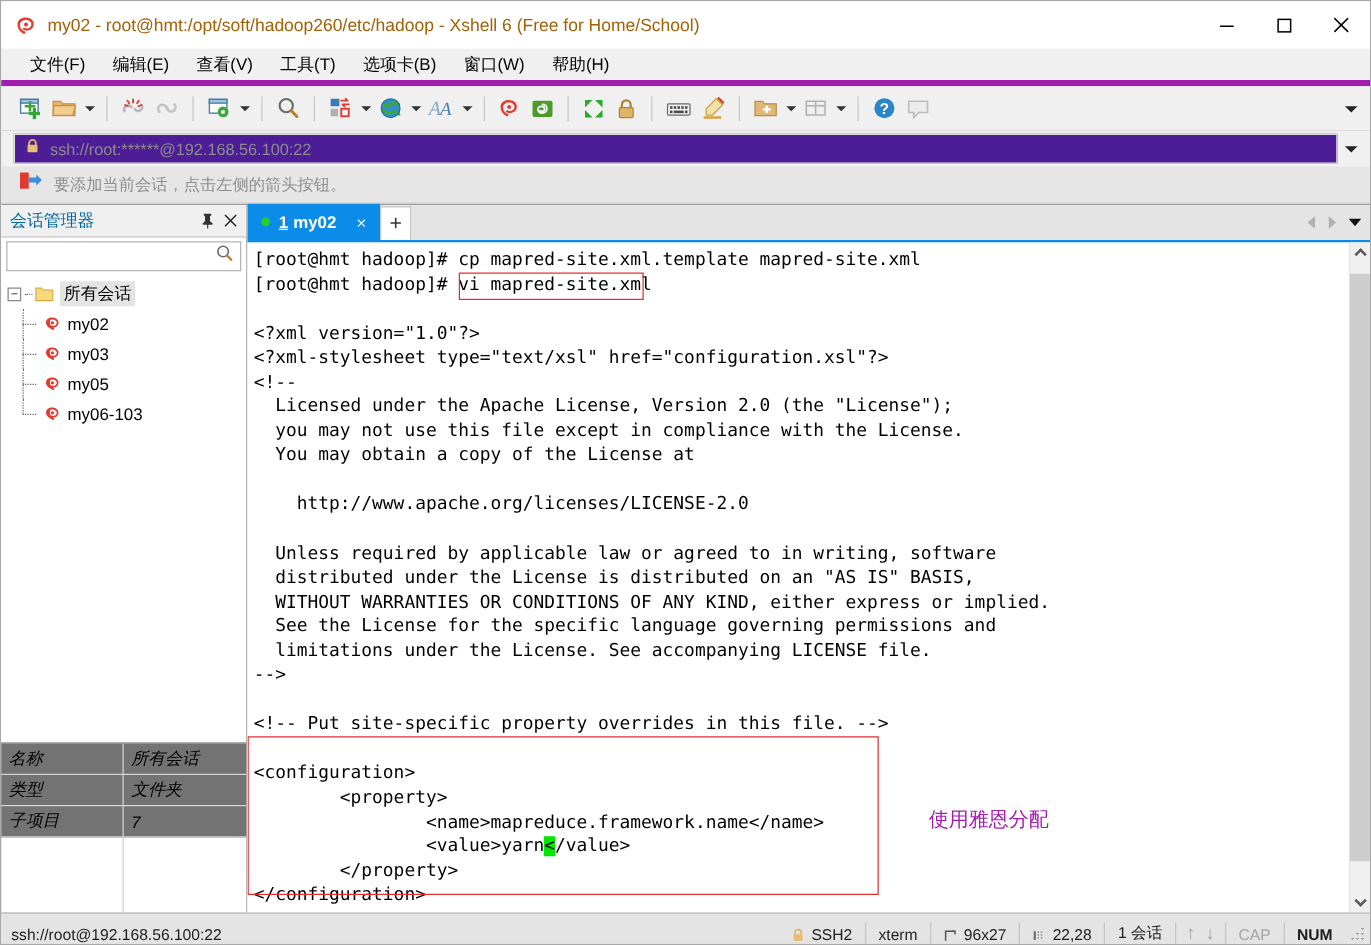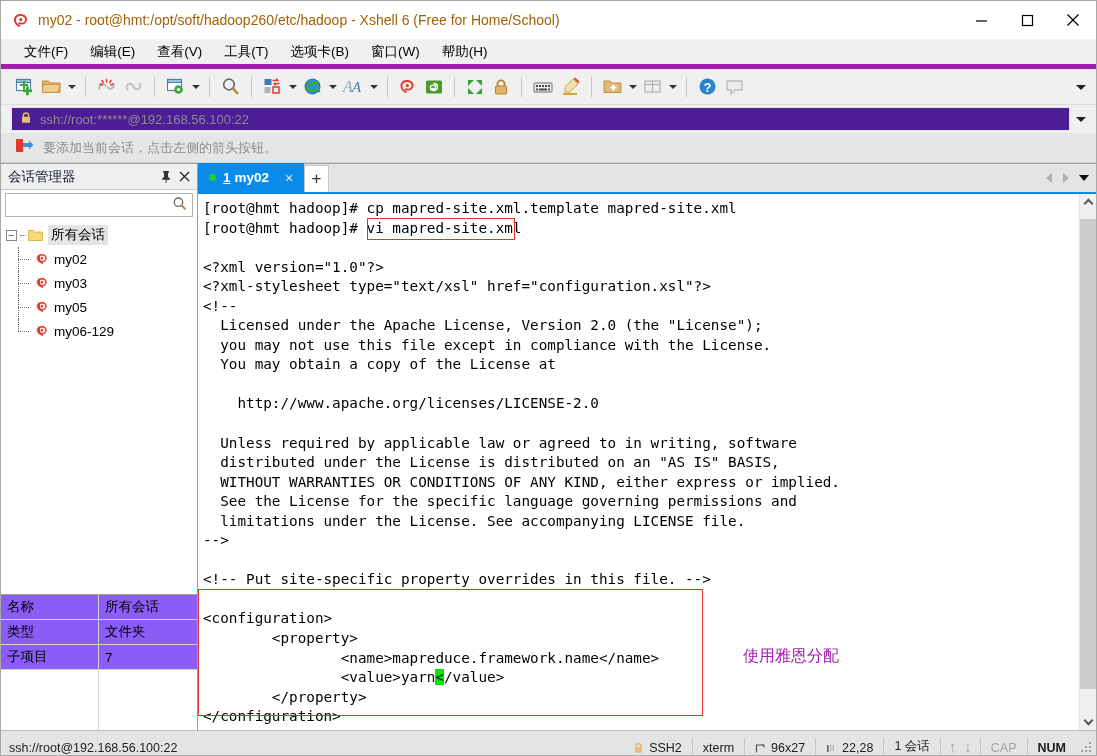--- a/index.html
+++ b/index.html
@@ -117,21 +117,21 @@
     background: #ffffff;
     border-right: 1px solid #9e9e9e;
     border-top: 1px solid #9e9e9e;
   }
   .sm-header {
     height: 26px; min-height:26px; background: #f0f0f0;
     display: flex; align-items: center;
     padding: 0 4px 0 7px;
     border-bottom: 1px solid #c9c9c9;
   }
-  .sm-title { font-size: 13.5px; color: #0f172a; flex: 1; }
+  .sm-title { font-size: 13.5px; color: #0369a1; flex: 1; }
   .sm-hbtn { width: 18px; height: 20px; display:flex; align-items:center; justify-content:center; }
   .sm-search {
     height: 24px; min-height:24px; margin: 3px 4px 2px 4px;
     border: 1px solid #b5b5b5; background: #fff;
     display: flex; align-items: center; justify-content: flex-end;
     padding-right: 5px;
   }
   .sm-tree { flex: 1; overflow: hidden; padding-top: 4px; font-size: 13.5px; position: relative; }
   .tree-root { display: flex; align-items: center; height: 24px; padding-left: 5px; }
   .expander {
@@ -152,21 +152,21 @@
     border-left: 1px dotted #666;
   }
   .tree-item .hline {
     position: absolute; left: 17px; top: 12px; width: 11px; height: 1px;
     border-top: 1px dotted #666;
   }
   .tree-item.last .vline { height: 12px; }
   .sess-ic { margin-right: 5px; display:flex; }
   .sess-label { color: #000; }
 
-  .sm-props { border-top: 1px solid #a0a0a0; background:#8b5cf6; }
+  .sm-props { border-top: 1px solid #a0a0a0; background:#737373;font-style:italic; }
   .prop-row { display: flex; height: 25px; font-size: 13.5px; }
   .prop-row .k {
     width: 98px; min-width:98px; border-bottom: 1px solid #d4d4d4; border-right: 1px solid #d4d4d4;
     display:flex; align-items:center; padding-left: 6px; color:#000;
   }
   .prop-row .v {
     flex:1; border-bottom: 1px solid #d4d4d4;
     display:flex; align-items:center; padding-left: 6px; color:#000;
   }
   .sm-filler { height: 60px; background:#fff; border-right:0; display:flex; }
@@ -592,21 +592,21 @@
         </div>
         <div class="tree-item last">
           <span class="vline"></span>
           <span class="hline"></span>
           <span class="sess-ic">
             <svg width="14" height="14" viewBox="0 0 14 14">
                 <path d="M1.8 6.2C1.8 3.5 4.1 2 6.8 2c2.8 0 5 1.7 5 4 0 2.3-1.8 4.1-4.3 4.1-1.1 0-2-.3-2.6-.8l.9-1.1c.5.4 1.1.6 1.8.6 1.5 0 2.8-1.1 2.8-2.6 0-1.5-1.5-2.7-3.5-2.7S5 4.7 5 6.5c0 2 1.5 3.5 3.4 4.2l-.5 1.4C5.6 11.3 1.8 9.2 1.8 6.2z" fill="#e33b2e"></path>
                 <circle cx="6.9" cy="6.3" r="1.3" fill="#e33b2e"></circle>
               </svg>
           </span>
-          <span class="sess-label">my06-129</span>
+          <span class="sess-label">my06-103</span>
         </div>
       </div>
 
       <div class="sm-props">
         <div class="prop-row">
           <div class="k">名称</div>
           <div class="v">所有会话</div>
         </div>
         <div class="prop-row">
           <div class="k">类型</div>

